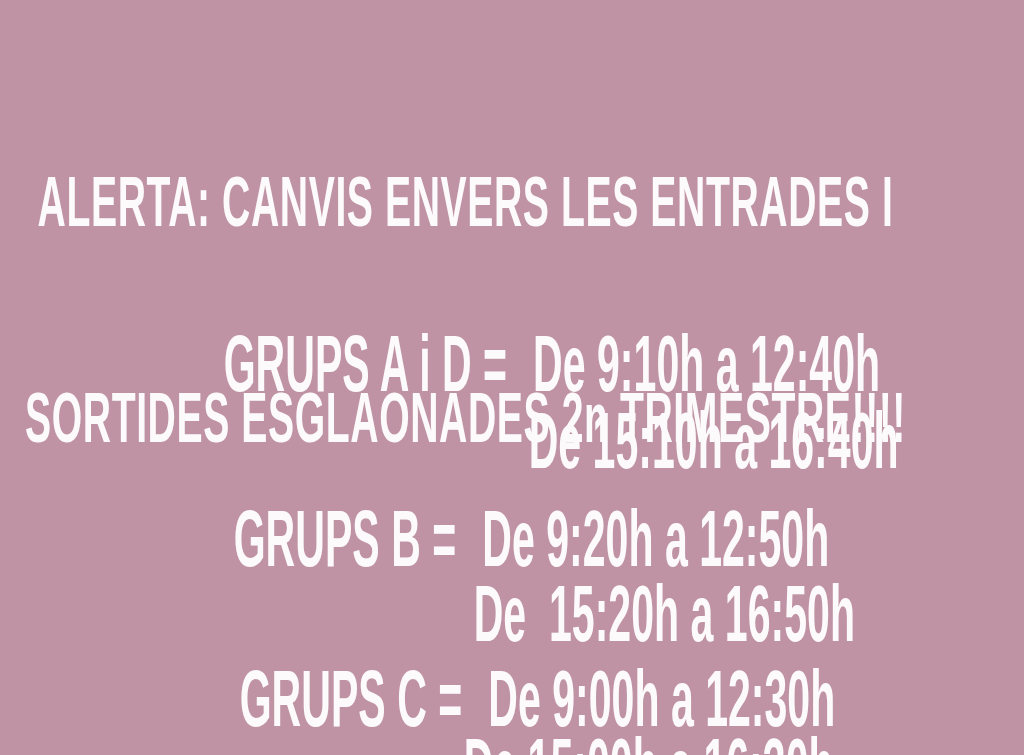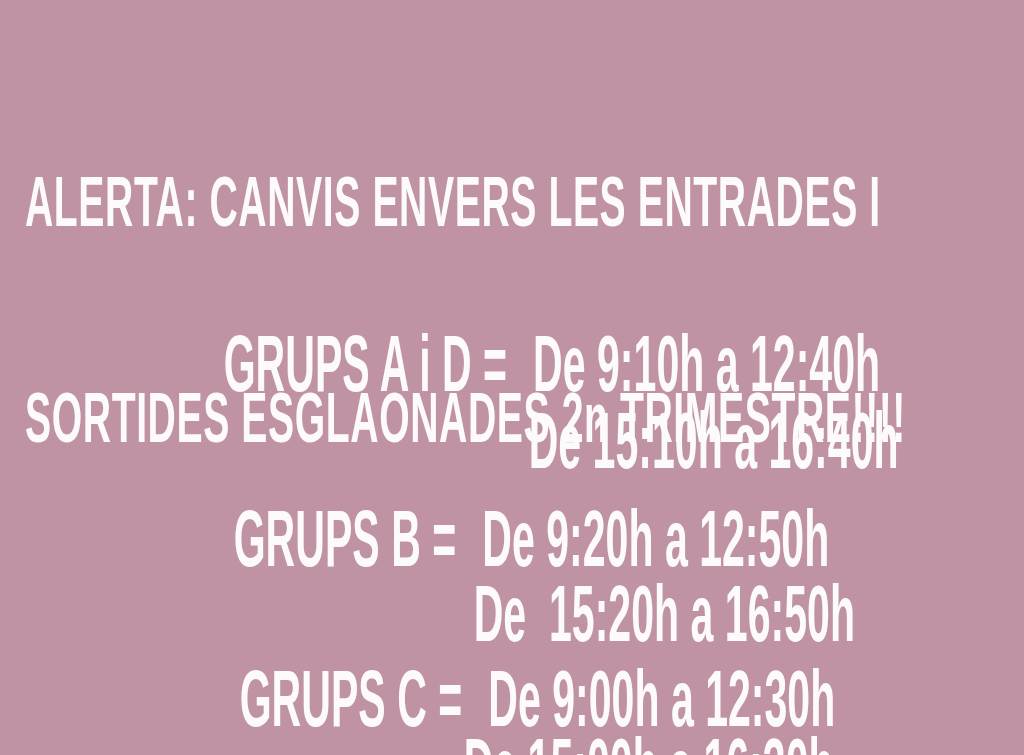--- a/index.html
+++ b/index.html
@@ -5,20 +5,21 @@
   * { margin: 0; padding: 0; box-sizing: border-box; }
   html, body { width: 1024px; height: 755px; overflow: hidden; }
   body {
     position: relative;
     font-family: "Liberation Sans", sans-serif;
     background: #bf93a4;
   }
   .poster {
     position: absolute;
     inset: 0;
+    text-align: center;
   }
   .txt {
     position: absolute;
     color: #fcfafb;
     font-weight: 700;
     white-space: pre;
     transform-origin: 0 0;
   }
   .header {
     left: 25px;

